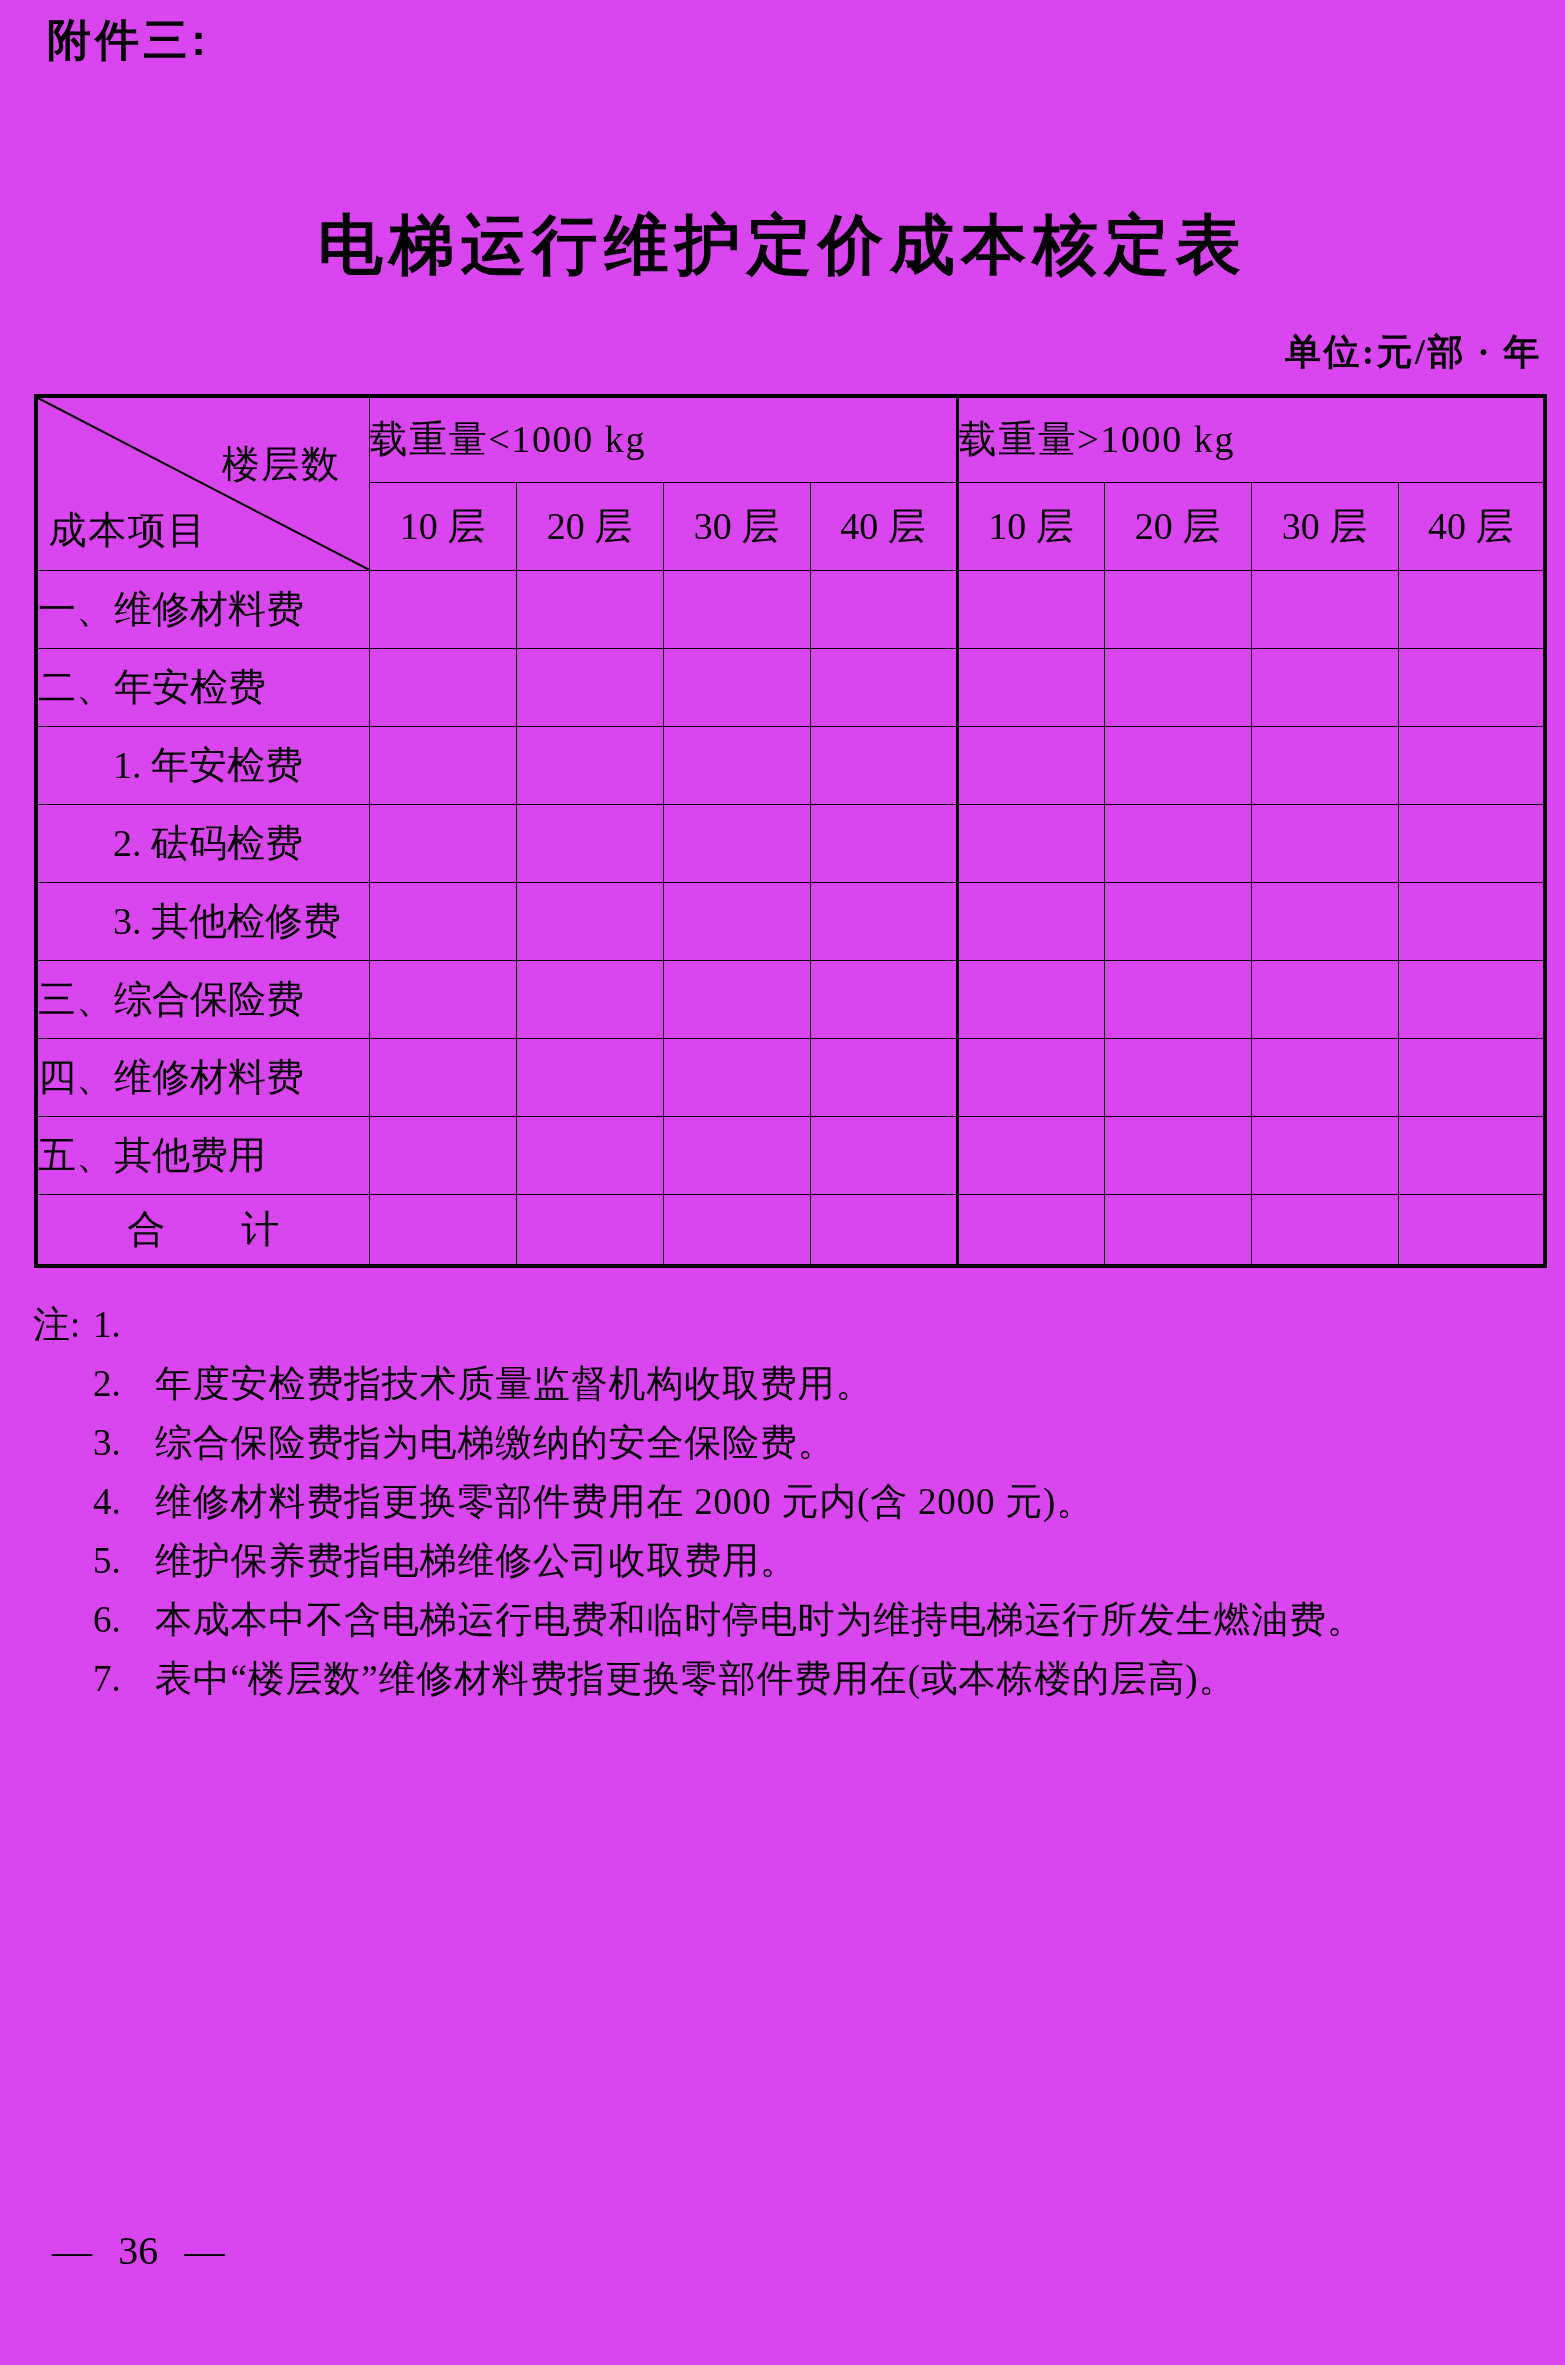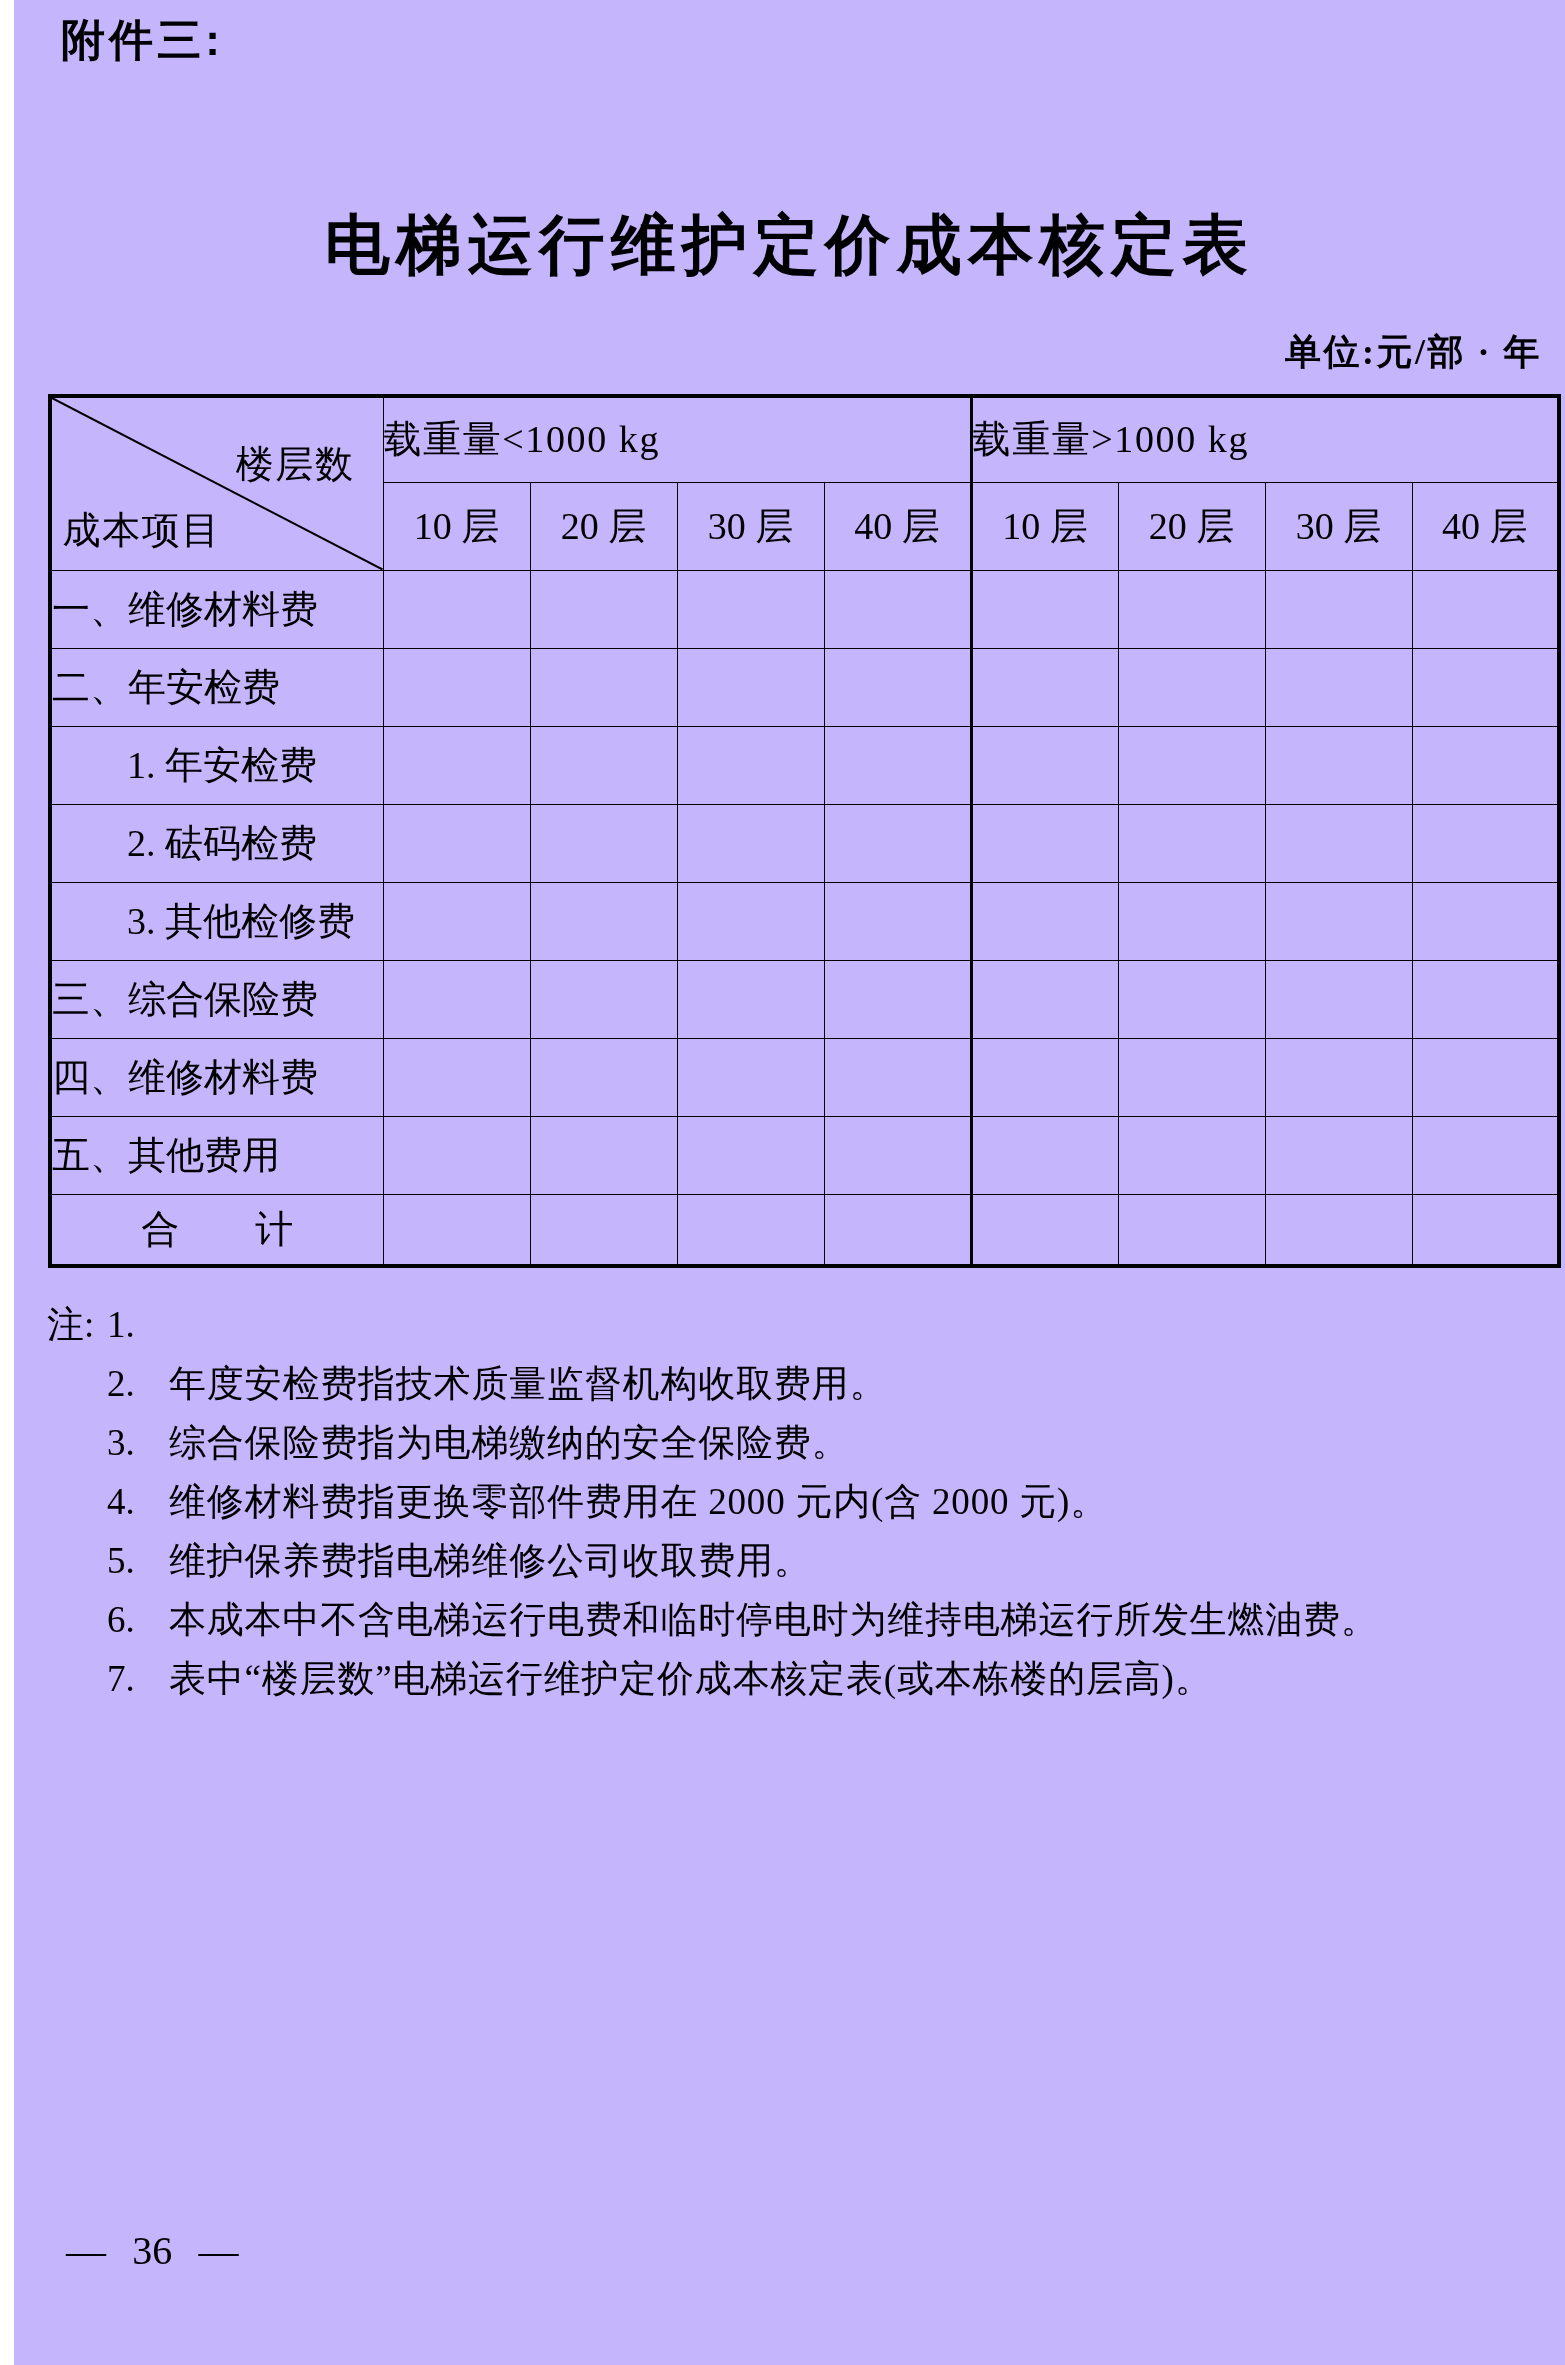--- a/index.html
+++ b/index.html
@@ -2,21 +2,21 @@
 <html style="font-size:13px"><head>
 <meta charset="utf-8">
 <style>
   html,body{margin:0;padding:0;}
   body{
     width:1565px;height:2366px;
     background:#ffffff;color:#000;
     font-family:"Liberation Serif","DejaVu Serif",serif;
     position:relative;overflow:hidden;
   }
-  .page{position:absolute;inset:0;background:#c4b5fd;margin-left:14px;}
+  .page{position:absolute;inset:0;background:#d946ef;}
 
   .attachment{
     position:absolute;left:47px;top:11.4px;
     font-size:44px;font-weight:bold;letter-spacing:4.1px;
     font-family:"Liberation Sans","DejaVu Sans",sans-serif;
   }
   .title{
     position:absolute;left:0;top:201px;width:100%;
     text-align:center;margin:0;
     font-size:65px;font-weight:bold;letter-spacing:6.5px;
@@ -240,20 +240,20 @@
         <span class="note-text">维护保养费指电梯维修公司收取费用。</span>
       </div>
       <div class="note-line">
         <span class="note-prefix"></span>
         <span class="note-num">6.</span>
         <span class="note-text">本成本中不含电梯运行电费和临时停电时为维持电梯运行所发生燃油费。</span>
       </div>
       <div class="note-line">
         <span class="note-prefix"></span>
         <span class="note-num">7.</span>
-        <span class="note-text">表中“楼层数”电梯运行维护定价成本核定表(或本栋楼的层高)。</span>
+        <span class="note-text">表中“楼层数”维修材料费指更换零部件费用在(或本栋楼的层高)。</span>
       </div>
     </div>
 
   <div class="pageno">— 36 —</div>
 
 </div>
 
 
 </body></html>

